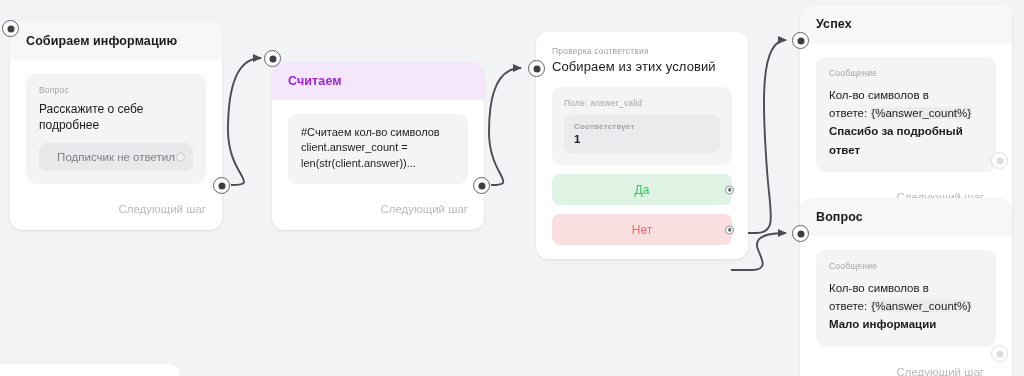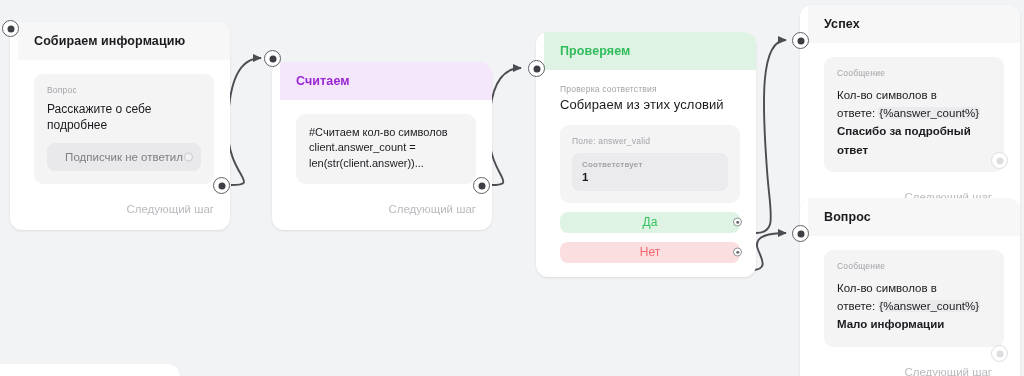--- a/index.html
+++ b/index.html
@@ -34,21 +34,20 @@
   }
 
   
   .card {
     position: absolute;
     background: #ffffff;
     border-radius: 12px;
     box-shadow: 0 1px 3px rgba(16,24,40,0.06), 0 1px 2px rgba(16,24,40,0.04);
     z-index: 2;
     overflow: hidden;
-    padding-left: 8px;
   }
   .card-head {
     padding: 13px 16px 12px 16px;
     font-size: 12.5px;
     font-weight: bold;
     letter-spacing: .1px;
     line-height: 1;
   }
   .head-neutral { background: #f7f7f8; color: #1b1b1f; }
   .head-purple  { background: #f4e6fb; color: #9b27d4; }
@@ -145,21 +144,21 @@
     margin-bottom: 2px;
     letter-spacing: .2px;
   }
   .field-val {
     font-size: 11.5px;
     color: #1b1b1f;
   }
 
   .branch {
     margin-top: 9px;
-    height: 21px;
+    height: 31px;
     border-radius: 8px;
     display: flex;
     align-items: center;
     justify-content: center;
     position: relative;
     font-size: 12px;
   }
   .branch-yes { background: #dff3e4; color: #32c25e; }
   .branch-no  { background: #fbdfe0; color: #f2666c; }
   .branch .outport {
@@ -294,21 +293,20 @@
       </div>
     </div>
     <div class="card-foot">
       <span>Следующий шаг</span>
     </div>
   </div>
   <div class="port" style="left:264px; top:50px;"></div>
   <div class="port" style="left:473px; top:177px;"></div>
 
   <div class="card" style="left:536px; top:32px; width:212px;">
-    <div class="card-head head-green">Проверяем</div>
     <div class="card-body" style="padding-bottom:14px;">
       <div class="cond-kicker">Проверка соответствия</div>
       <div class="cond-title">Собираем из этих условий</div>
 
       <div class="field-panel">
         <div class="field-name">Поле: answer_valid</div>
         <div class="field-value-box">
           <div class="field-op">Соответствует</div>
           <div class="field-val">1</div>
         </div>

